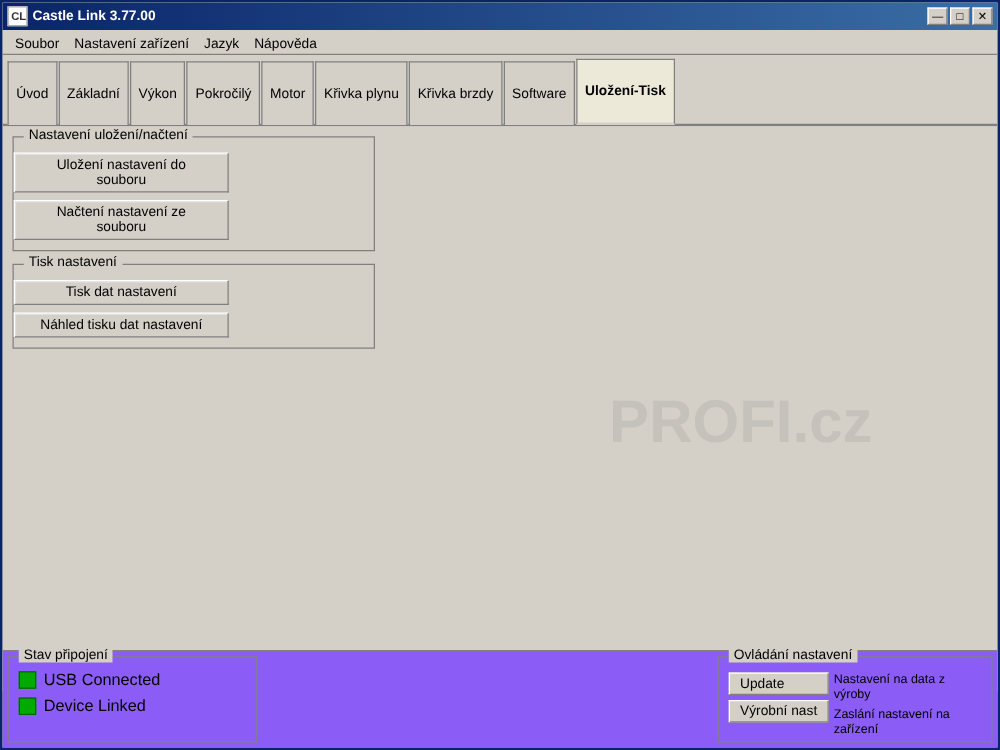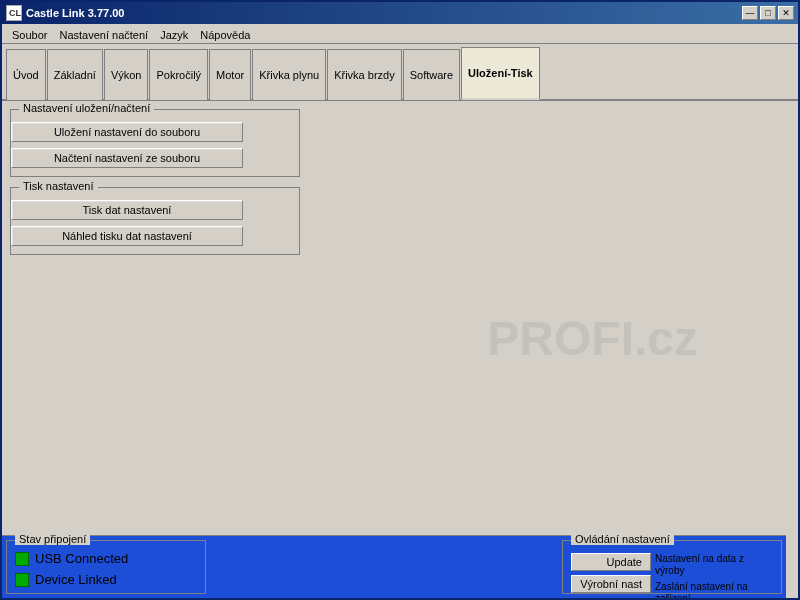--- a/index.html
+++ b/index.html
@@ -149,33 +149,33 @@
 
     
     .btn {
       background: #d4d0c8;
       border: 1px solid;
       border-color: #fff #808080 #808080 #fff;
       padding: 3px 12px;
       cursor: pointer;
       font-size: 11px;
       font-family: 'Tahoma', 'Arial', sans-serif;
-      width: 232px;
+      width: 172px;
       text-align: center;
       box-shadow: inset 1px 1px 0 #dfdfdf;
     }
 
     
     .status-bar {
       position: absolute;
       bottom: 0;
       left: 0;
-      right: 12px;
-      height: 63px;
-      background: #1d4ed8;
+      right: 0;
+      height: 78px;
+      background: #8b5cf6;
       border-top: 1px solid #808080;
       display: flex;
       padding: 4px;
       gap: 8px;
     }
 
     .status-left {
       border: 1px solid #808080;
       padding: 4px 8px;
       width: 200px;
@@ -230,21 +230,21 @@
     }
     .ctrl-btn {
       background: #d4d0c8;
       border: 1px solid;
       border-color: #fff #808080 #808080 #fff;
       padding: 2px 8px;
       cursor: pointer;
       font-size: 11px;
       font-family: 'Tahoma', 'Arial', sans-serif;
       width: 80px;
-      text-align: right;
+      text-align: left;
     }
     .ctrl-label {
       font-size: 10px;
       display: flex;
       align-items: center;
       line-height: 1.2;
     }
 
     .window-outer {
       border: 2px solid #0a246a;
@@ -268,21 +268,21 @@
     </div>
     <div class="title-bar-controls">
       <div class="title-btn">—</div>
       <div class="title-btn">□</div>
       <div class="title-btn">✕</div>
     </div>
   </div>
 
   <div class="menu-bar">
     <span class="menu-item">Soubor</span>
-    <span class="menu-item">Nastavení načtení</span>
+    <span class="menu-item">Nastavení zařízení</span>
     <span class="menu-item">Jazyk</span>
     <span class="menu-item">Nápověda</span>
   </div>
 
   <div class="tab-bar">
     <div class="tab">Úvod</div>
     <div class="tab">Základní</div>
     <div class="tab">Výkon</div>
     <div class="tab">Pokročilý</div>
     <div class="tab">Motor</div>

